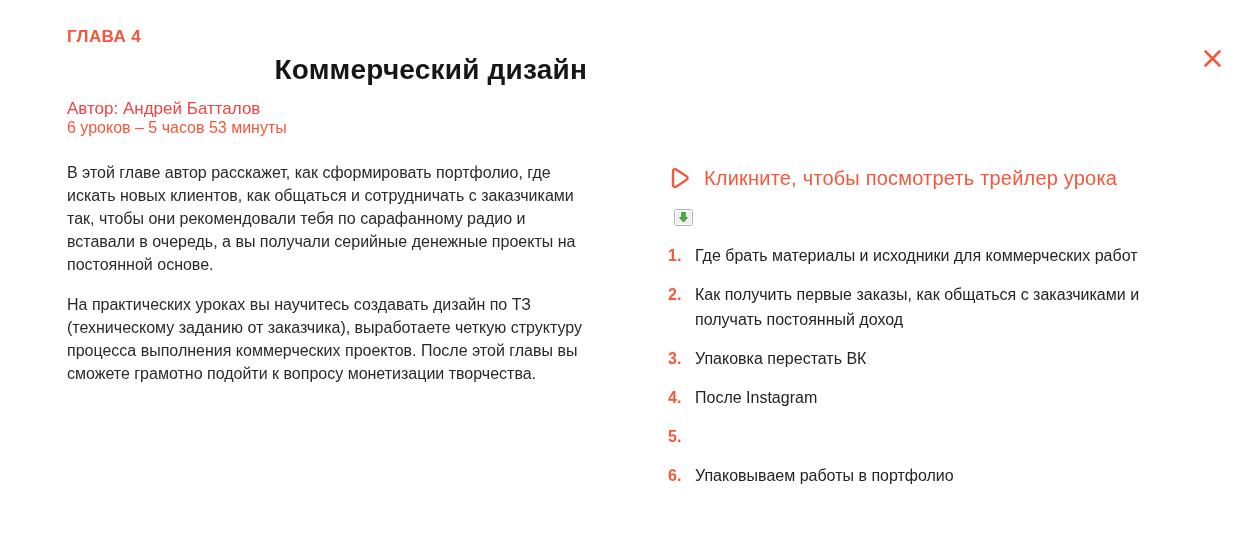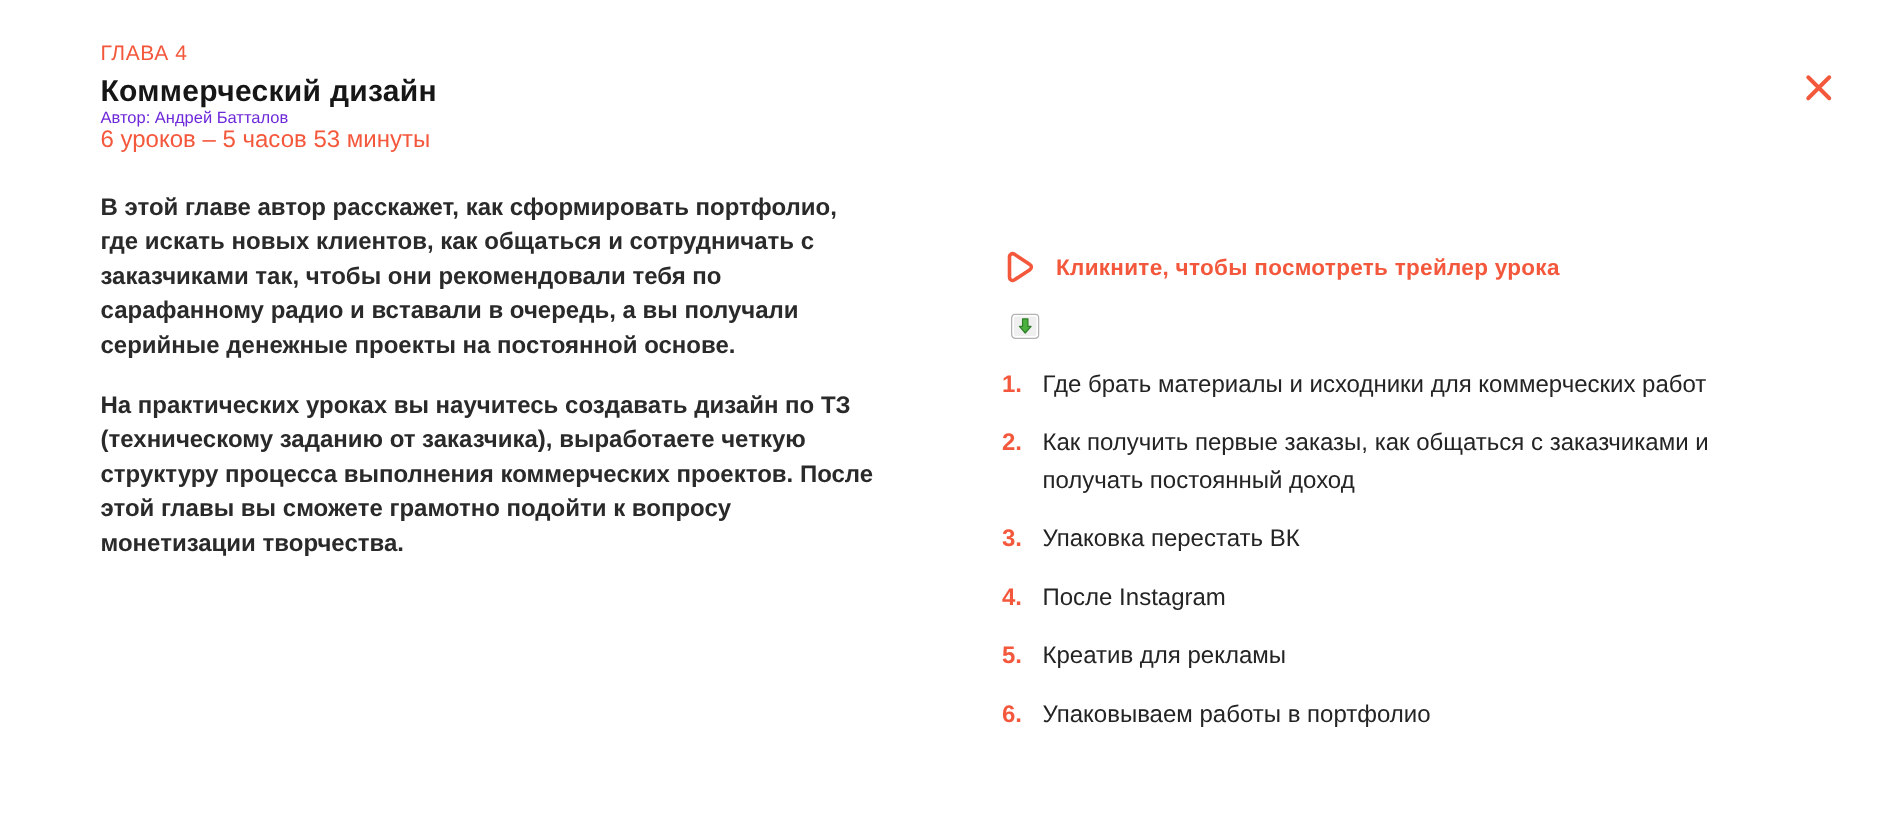--- a/index.html
+++ b/index.html
@@ -40,48 +40,50 @@
 
   
   .left-col{
     position:absolute;
     left:67px;
     top:27px;
     width:520px;
   }
   .chapter-label{
     color:var(--accent);
-    font-size:14px;
-    font-weight:400;
+    font-size:17px;
+    font-weight:700;
     letter-spacing:.4px;
   }
   .page-title{
     margin-top:7px;
     color:var(--title);
-    font-size:20px;
+    font-size:28px;
     font-weight:800;
     letter-spacing:.2px;
+    text-align:right;
   }
   .author-line{
-    font-size:11px;
+    margin-top:13px;
+    font-size:17px;
     font-weight:500;
-    color:#6d28d9;
+    color:#ef4444;
   }
   .duration-line{
     font-size:16px;
     font-weight:500;
     color:var(--accent);
   }
   .description{
     margin-top:24px;
   }
   .description p{
     font-size:16px;
     line-height:23px;
-    font-weight:700;
+    font-weight:400;
     color:#2a2a2a;
     margin-bottom:17px;
   }
   .description p:last-child{margin-bottom:12px;}
 
   
   .right-col{
     position:absolute;
     left:668px;
     top:166px;
@@ -93,22 +95,22 @@
     gap:13px;
     cursor:pointer;
     text-decoration:none;
   }
   .trailer-link .play-icon{
     flex:0 0 auto;
     display:flex;
   }
   .trailer-label{
     color:var(--accent);
-    font-size:15px;
-    font-weight:700;
+    font-size:20px;
+    font-weight:400;
     letter-spacing:.2px;
   }
   .broken-img-icon{
     margin:18px 0 0 6px;
     width:19px;
     height:17px;
     display:inline-flex;
   }
   .lessons-list{
     margin-top:13px;
@@ -190,21 +192,20 @@
       <li class="lesson-row">
         <span class="lesson-num">3.</span>
         <span class="lesson-text">Упаковка перестать ВК</span>
       </li>
       <li class="lesson-row">
         <span class="lesson-num">4.</span>
         <span class="lesson-text">После Instagram</span>
       </li>
       <li class="lesson-row">
         <span class="lesson-num">5.</span>
-        <span class="lesson-text">Креатив для рекламы</span>
       </li>
       <li class="lesson-row">
         <span class="lesson-num">6.</span>
         <span class="lesson-text">Упаковываем работы в портфолио</span>
       </li>
     </ul>
   </div>
 
 </div>
 

